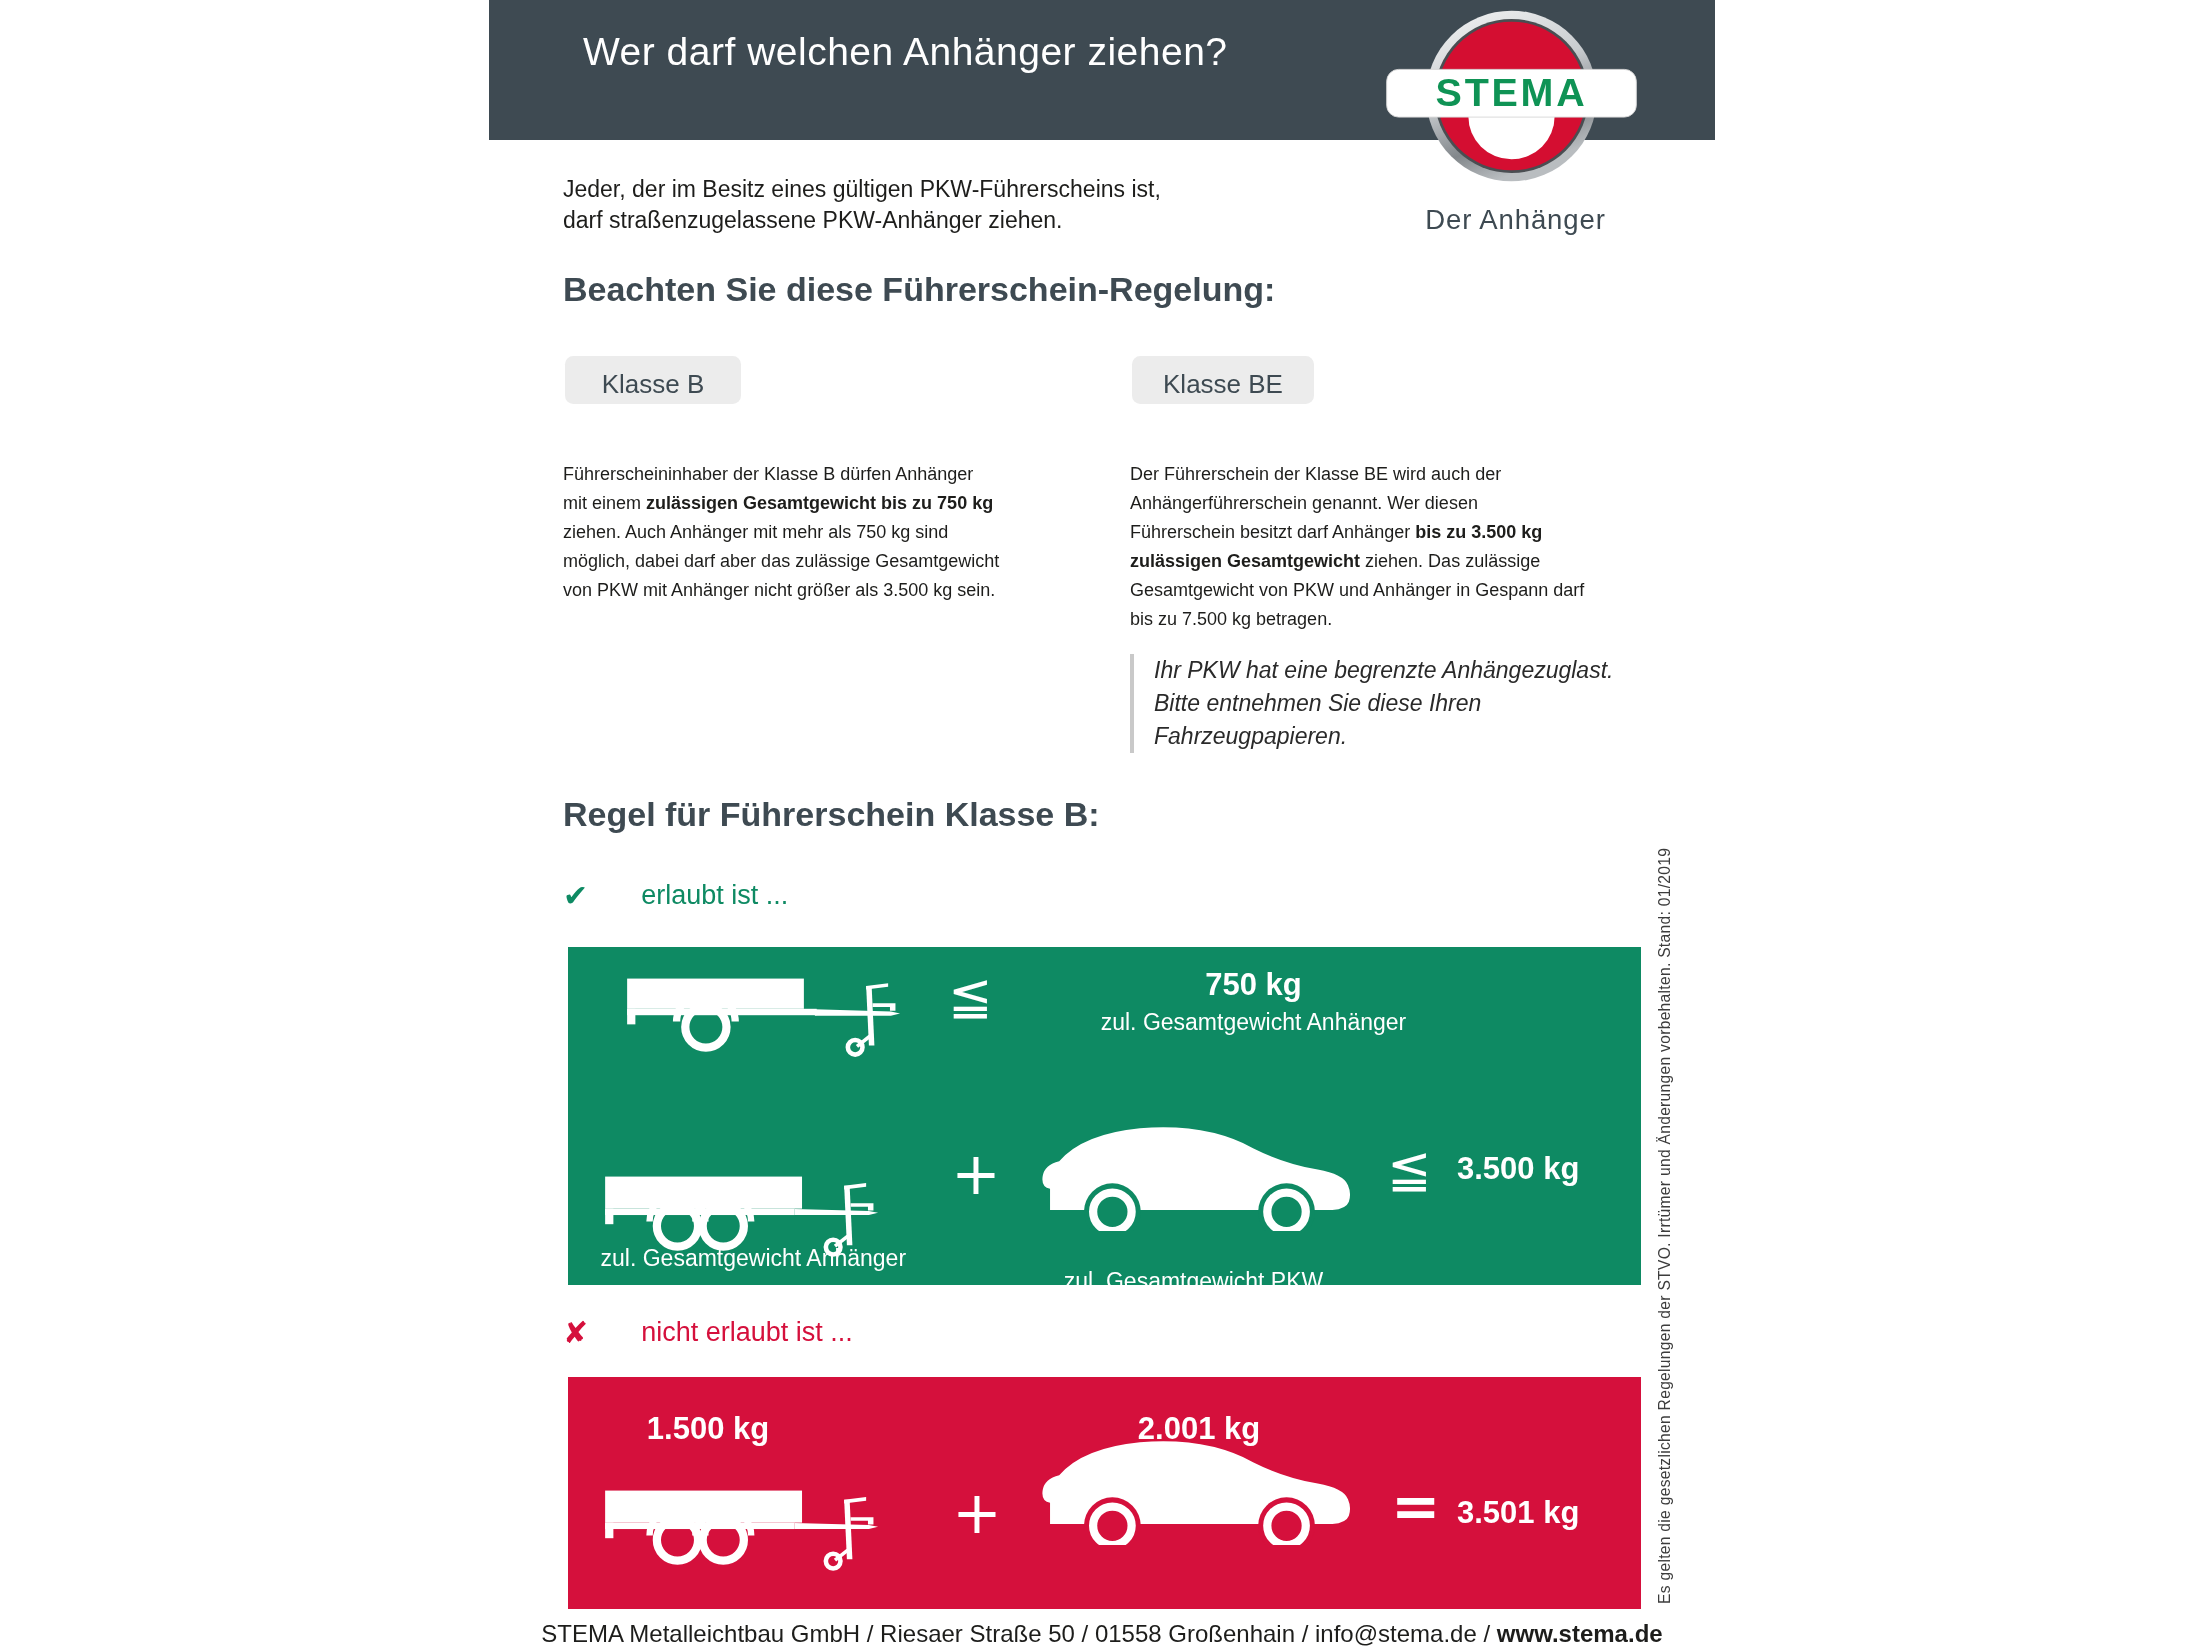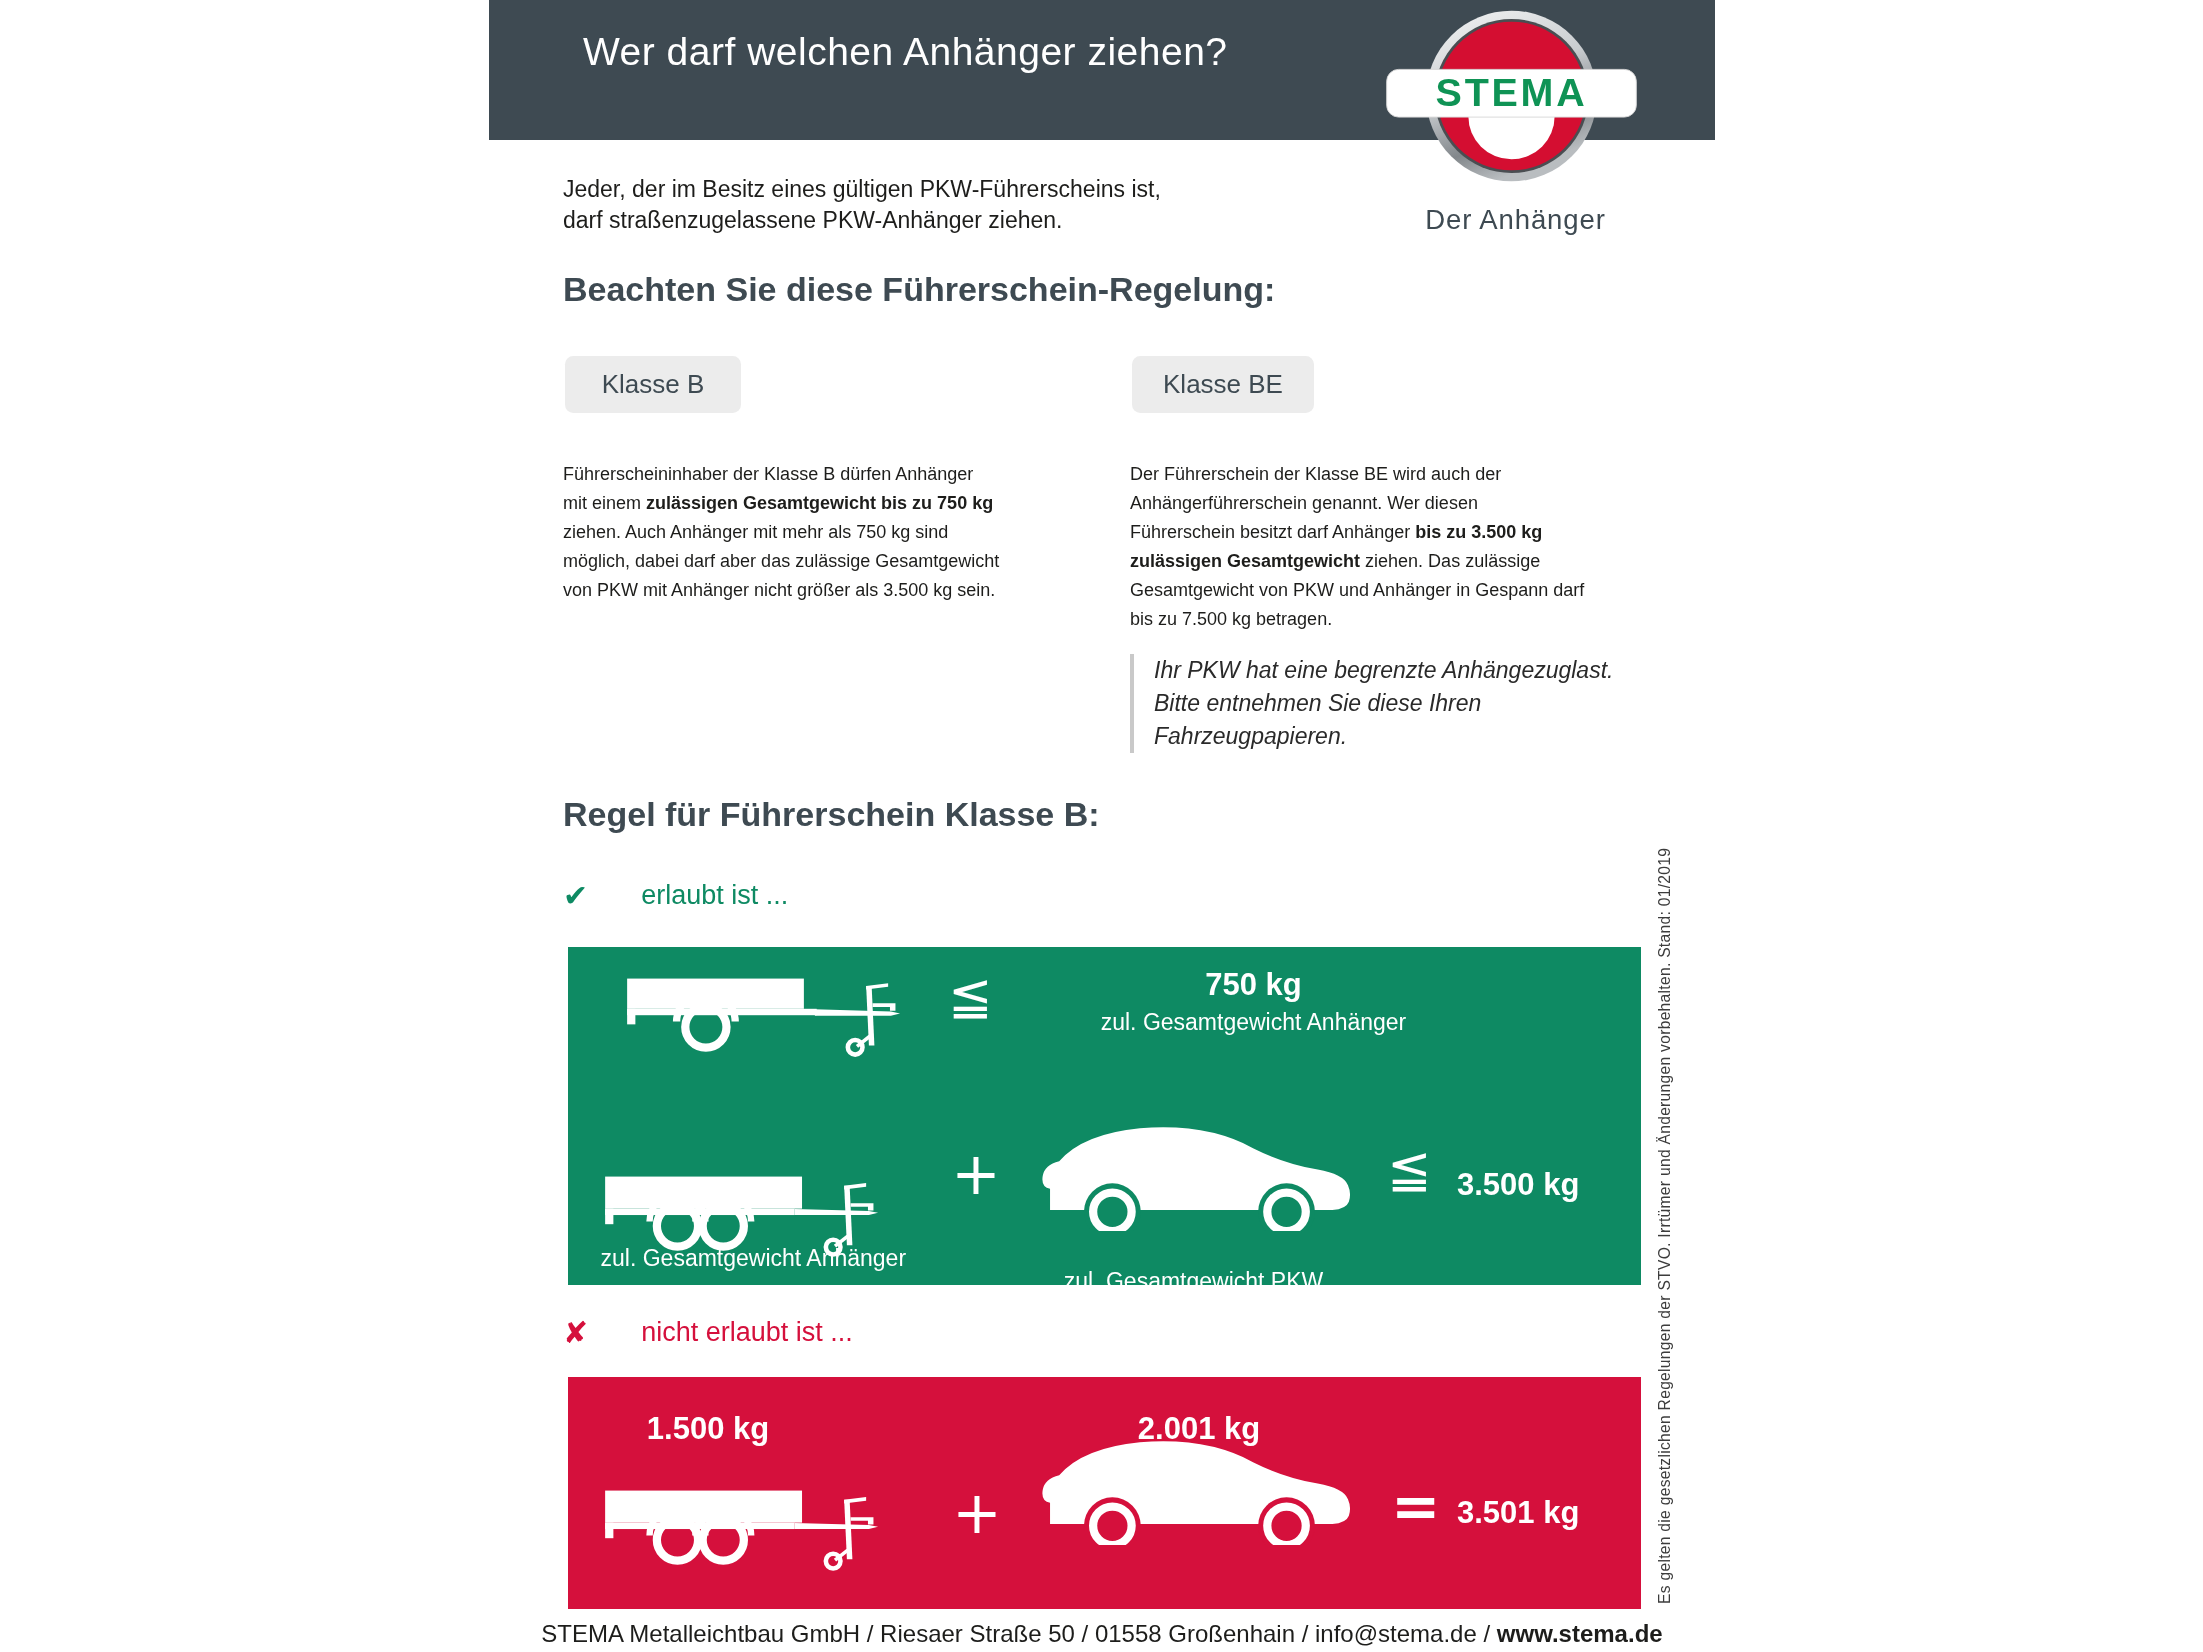--- a/index.html
+++ b/index.html
@@ -12,21 +12,21 @@
   .page-title{left:563px;top:30px;font-size:39px;font-weight:500;color:#ffffff;letter-spacing:0.5px;margin-left:20px;}
   .logo-svg{left:1383px;top:3.7px;}
   .brand-tagline{left:1387px;top:204px;width:257px;text-align:center;font-size:27.5px;font-weight:400;
                  color:#3e4a52;letter-spacing:0.9px;}
 
   
   .intro{left:563px;top:174px;font-size:23px;line-height:31px;color:#1d1d1b;}
 
   
   .h1{left:563px;top:270px;font-size:34px;font-weight:700;color:#3e4a52;}
-  .class-btn{height:57px;line-height:57px;text-align:center;background:#ececec;border:none;
+  .class-btn{height:48px;line-height:57px;text-align:center;background:#ececec;border:none;
              border-radius:8.3px;font-family:"Liberation Sans",sans-serif;
              font-size:26px;font-weight:500;color:#3e4a52;padding:0;}
   .btn-b{left:565px;top:356px;width:176px;}
   .btn-be{left:1132px;top:356px;width:182px;}
   .col{font-size:18px;line-height:29px;color:#1d1d1b;}
   .col b{font-weight:700;}
   .col-left{left:563px;top:460px;width:439px;}
   .col-right{left:1130px;top:460px;width:455px;}
   .note{left:1130px;top:654px;width:514px;border-left:4.6px solid #c9c9c9;padding-left:20px;
         font-size:23px;line-height:33px;font-style:italic;color:#2a2a2a;}
@@ -155,21 +155,21 @@
     </svg>
     <div class="abs op op-plus center200" style="left:316px;top:197px;width:184px;">+</div>
     <svg class="abs" style="left:467px;top:174px;" width="317" height="110" viewBox="0 0 345 120">
       <path class="wht" d="M16,97 L16,74 Q6,72 8,60 Q10,48 26,44 Q52,14 114,8 Q188,2 238,30 Q272,47 308,53 Q336,58 341,70 Q345,79 342,88 Q339,96 324,97 Z"></path>
       <circle class="cut-green" cx="84" cy="99" r="31"></circle>
       <circle class="cut-green" cx="274" cy="99" r="31"></circle>
       <circle class="ring" cx="84" cy="99" r="21"></circle>
       <circle class="ring" cx="274" cy="99" r="21"></circle>
     </svg>
     <div class="abs op op-leq" style="left:819px;top:195px;">≦</div>
-    <div class="abs kg-value" style="left:889px;top:220px;text-align:right;">3.500 kg</div>
+    <div class="abs kg-value" style="left:889px;top:204px;text-align:right;">3.500 kg</div>
     <div class="abs kg-label center400" style="left:1.8px;top:298px;">zul. Gesamtgewicht Anhänger</div>
     <div class="abs kg-label center400" style="left:442px;top:298px;margin-top:23px;">zul. Gesamtgewicht PKW</div>
   </div>
 
   <div class="abs rule-row row-notallowed">
     <span class="rule-icon">✘</span>
     <span class="rule-label">nicht erlaubt ist ...</span>
   </div>
 
   <div class="abs big-box box-red">

